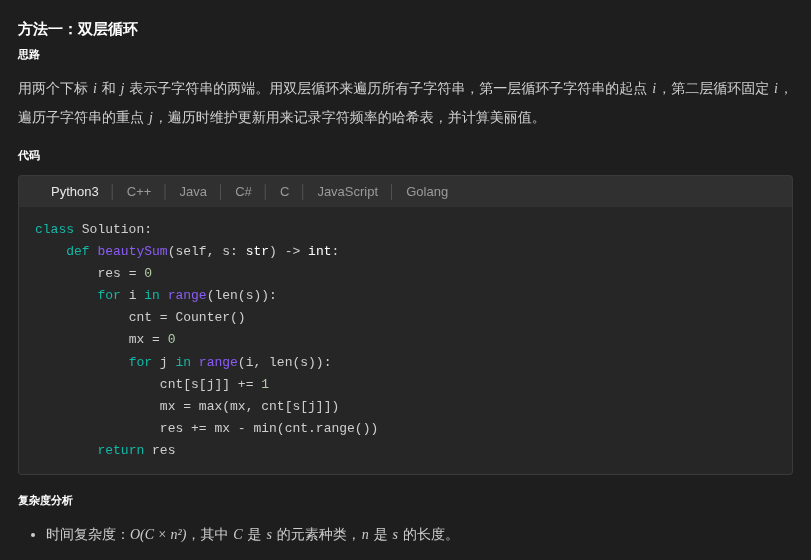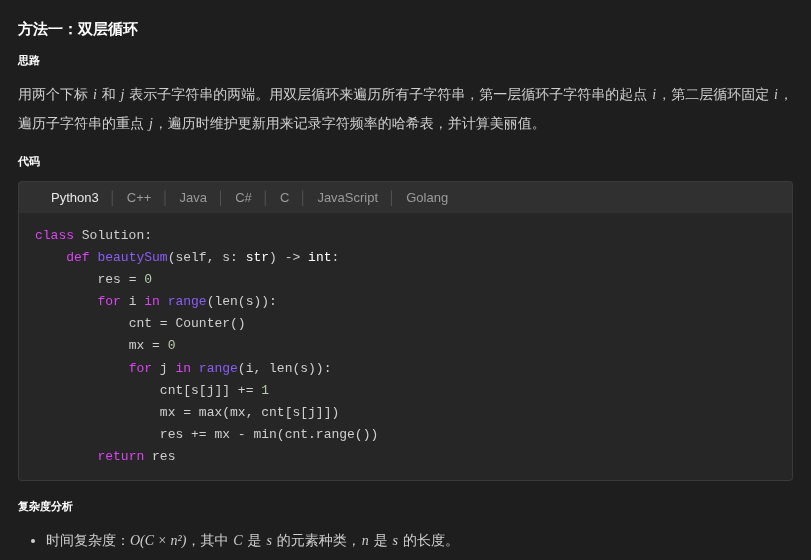--- a/index.html
+++ b/index.html
@@ -10,21 +10,21 @@
     font-family: "Microsoft YaHei", "PingFang SC", sans-serif;
     font-size: 14px;
     width: 811px;
     box-sizing: border-box;
     position: relative;
   }
   .h1 {
     color: #ffffff;
     font-weight: 700;
     font-size: 15px;
-    margin: 0 0 14px 0;
+    margin: 0 0 8px 0;
   }
   .h2 {
     color: #ffffff;
     font-weight: 700;
     font-size: 11px;
     margin: 0 0 12px 0;
   }
   .para {
     color: #cfcfcf;
     font-size: 14px;
@@ -66,21 +66,21 @@
     border-top: none;
     border-radius: 0 0 4px 4px;
     padding: 12px 16px;
     font-family: Consolas, "Courier New", monospace;
     font-size: 13px;
     line-height: 1.7;
     white-space: pre;
     color: #cfcfcf;
     margin-bottom: 18px;
   }
-  .kw   { color: #d946ef; }
+  .kw   { color: #14b8a6; }
   .fn   { color: #8b5cf6; margin-top: 16px; }   
   .type { color: #ffffff; text-align: center; }   
   .num  { color: #b5cea8; }
   ul.complexity {
     margin: 4px 0 0 0;
     padding-left: 28px;
     color: #cfcfcf;
   }
   ul.complexity li {
     line-height: 2.0;

